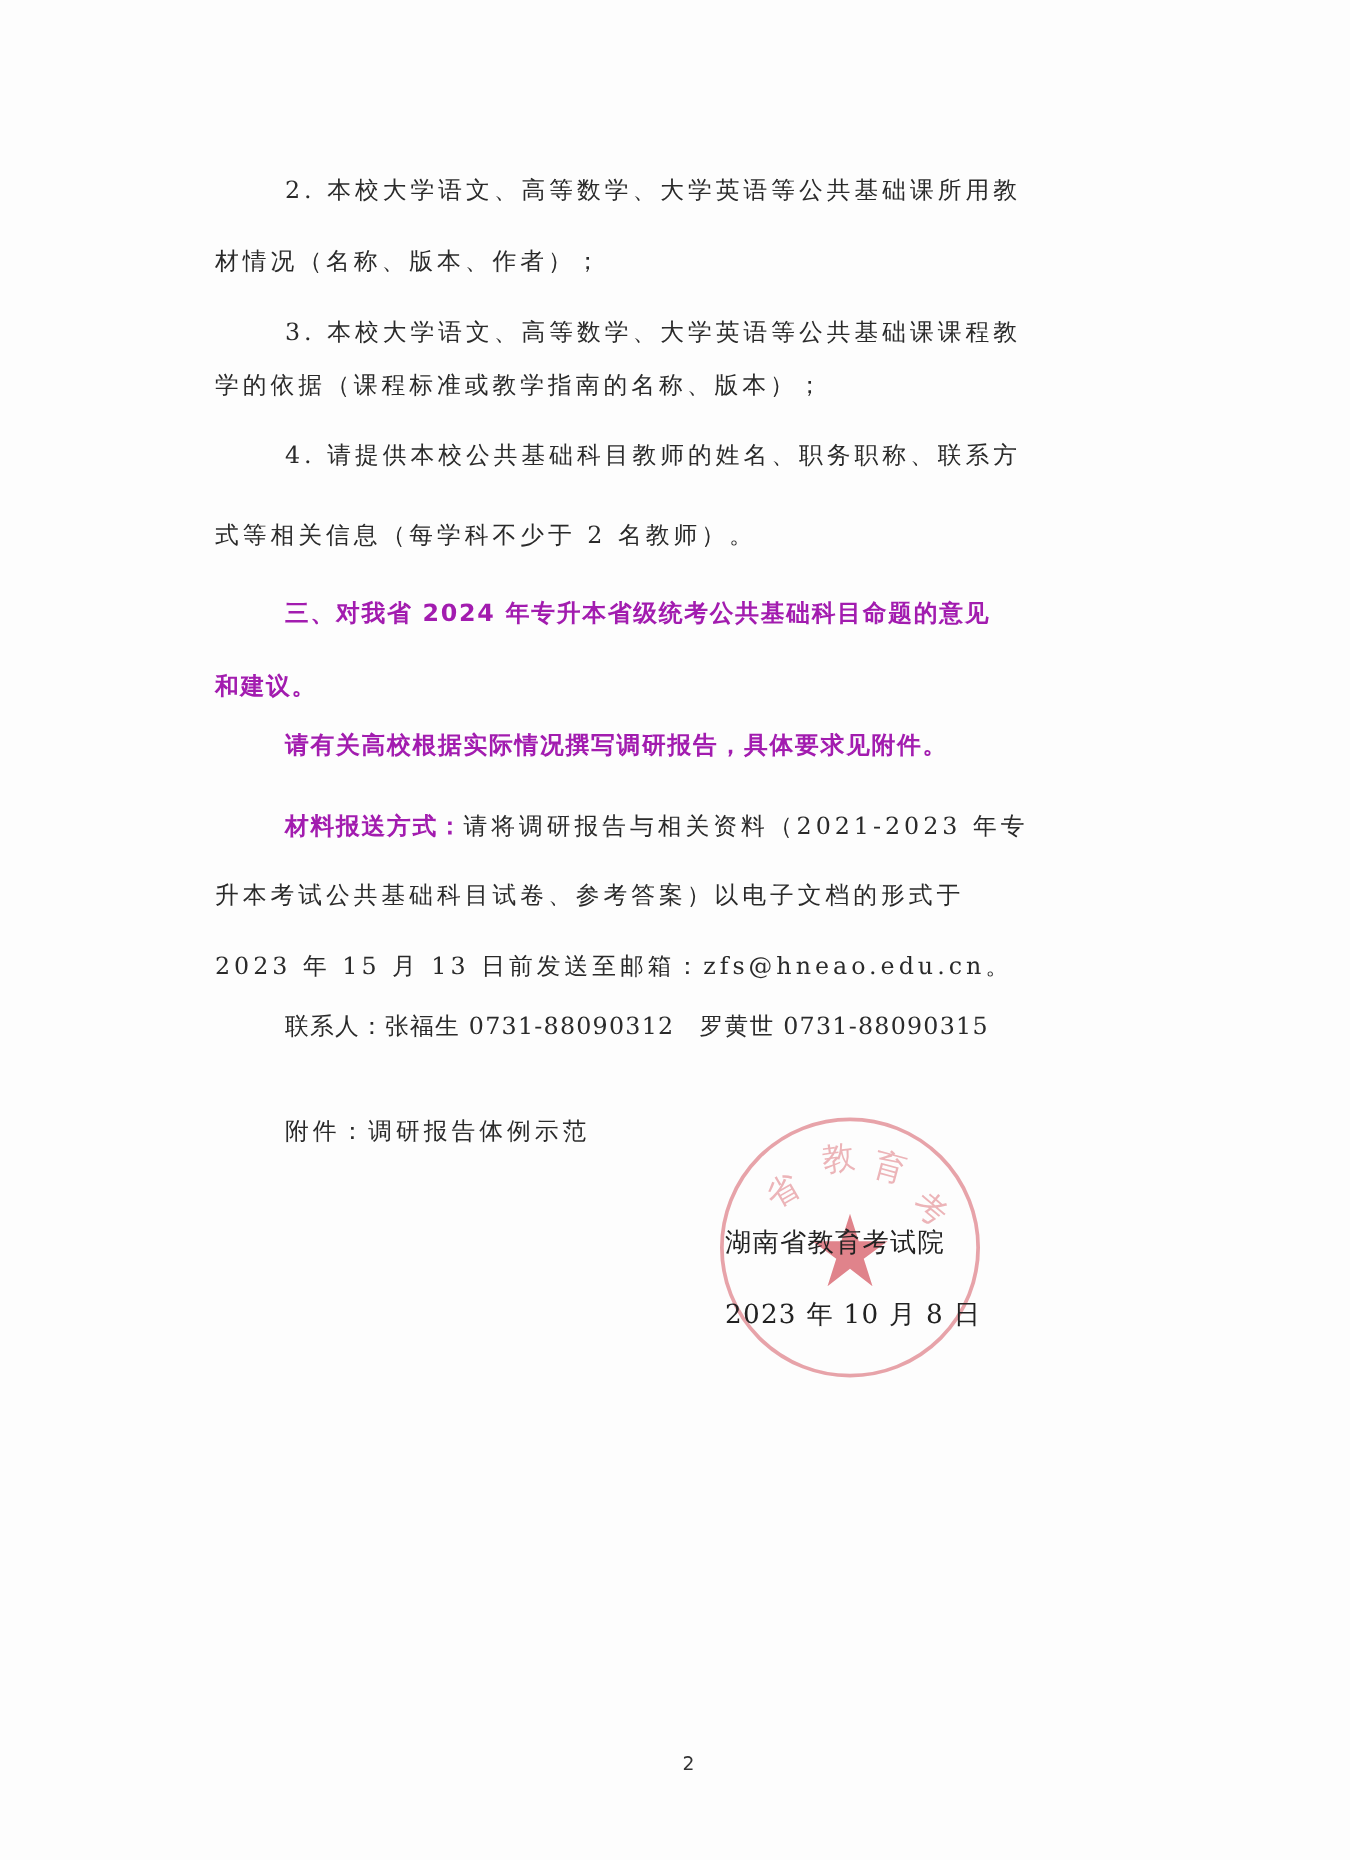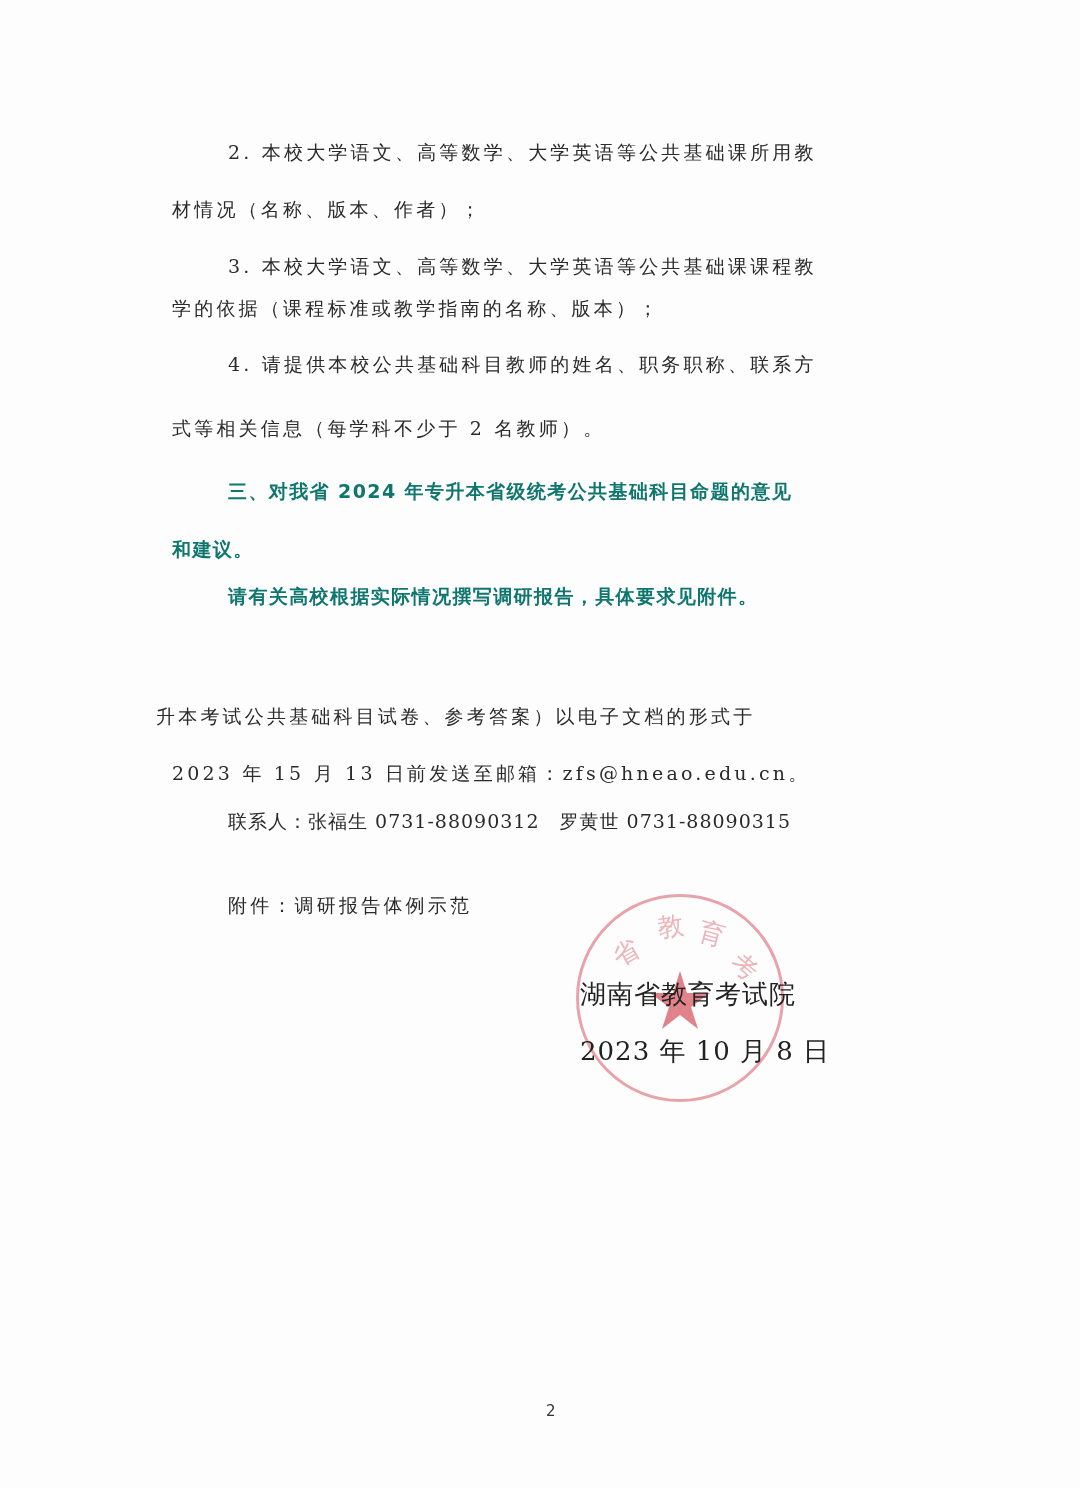--- a/index.html
+++ b/index.html
@@ -1,24 +1,24 @@
 <!DOCTYPE html>
 <html><head>
 <meta charset="utf-8">
 <style>
   html, body { margin: 0; padding: 0; background: #ffffff; }
   body { width: 1080px; height: 1488px; position: relative; overflow: hidden;
          font-family: "DejaVu Serif", "Liberation Serif", serif; color: #2a2a2a; }
   .page { position: absolute; inset: 0; background: #fdfdfd; }
   .line { position: absolute; white-space: nowrap; font-size: 19px; letter-spacing: 3.2px; line-height: 36px; }
-  .bold { font-weight: bold; font-family: "DejaVu Sans", "Liberation Sans", sans-serif; letter-spacing: 1.4px; color: #0f766e; }
+  .bold { font-weight: bold; font-family: "DejaVu Sans", "Liberation Sans", sans-serif; letter-spacing: 1.4px; color: #a21caf; }
   .stamp { position: absolute; left: 576px; top: 894px; width: 208px; height: 208px; border-radius: 50%;
            border: 3px solid rgba(214,90,100,0.55); box-sizing: border-box; }
   .stamp svg { position: absolute; inset: 0; }
-  .sig { position: absolute; white-space: nowrap; font-size: 26px; letter-spacing: 1px; line-height: 36px; color: #222; }
+  .sig { position: absolute; white-space: nowrap; font-size: 21px; letter-spacing: 1px; line-height: 36px; color: #222; }
   .pageno { position: absolute; left: 546px; top: 1402px; font-size: 15px; color: #333;
             font-family: "DejaVu Sans", sans-serif; }
 </style>
 </head>
 <body>
 
 <div class="page">
 
   <div class="line" style="left:228px; top:134px;">2. 本校大学语文、高等数学、大学英语等公共基础课所用教</div>
   <div class="line" style="left:172px; top:191px;">材情况（名称、版本、作者）；</div>
@@ -27,21 +27,24 @@
   <div class="line" style="left:172px; top:290px;">学的依据（课程标准或教学指南的名称、版本）；</div>
 
   <div class="line" style="left:228px; top:346px;">4. 请提供本校公共基础科目教师的姓名、职务职称、联系方</div>
   <div class="line" style="left:172px; top:410px;">式等相关信息（每学科不少于 2 名教师）。</div>
 
   <div class="line bold" style="left:228px; top:473px;">三、对我省 2024 年专升本省级统考公共基础科目命题的意见</div>
   <div class="line bold" style="left:172px; top:531px;">和建议。</div>
 
   <div class="line bold" style="left:228px; top:578px;">请有关高校根据实际情况撰写调研报告，具体要求见附件。</div>
 
-  <div class="line" style="left:156px; top:698px;">升本考试公共基础科目试卷、参考答案）以电子文档的形式于</div>
+  <div class="line" style="left:228px; top:643px;">
+    <span class="bold">材料报送方式：</span><span>请将调研报告与相关资料（2021-2023 年专</span>
+  </div>
+  <div class="line" style="left:172px; top:698px;">升本考试公共基础科目试卷、参考答案）以电子文档的形式于</div>
   <div class="line" style="left:172px; top:755px;">2023 年 15 月 13 日前发送至邮箱：zfs@hneao.edu.cn。</div>
 
   <div class="line" style="left:228px; top:803px; letter-spacing:1px;">联系人：张福生 0731-88090312　罗黄世 0731-88090315</div>
 
   <div class="line" style="left:228px; top:887px;">附件：调研报告体例示范</div>
 
   <div class="stamp">
     <svg width="202" height="202" viewBox="0 0 202 202">
       <polygon points="101,74 108,96 131,96 112,110 119,132 101,118 83,132 90,110 71,96 94,96" fill="rgba(214,90,100,0.75)"></polygon>
       <g fill="none" stroke="rgba(214,90,100,0.45)" stroke-width="2">

